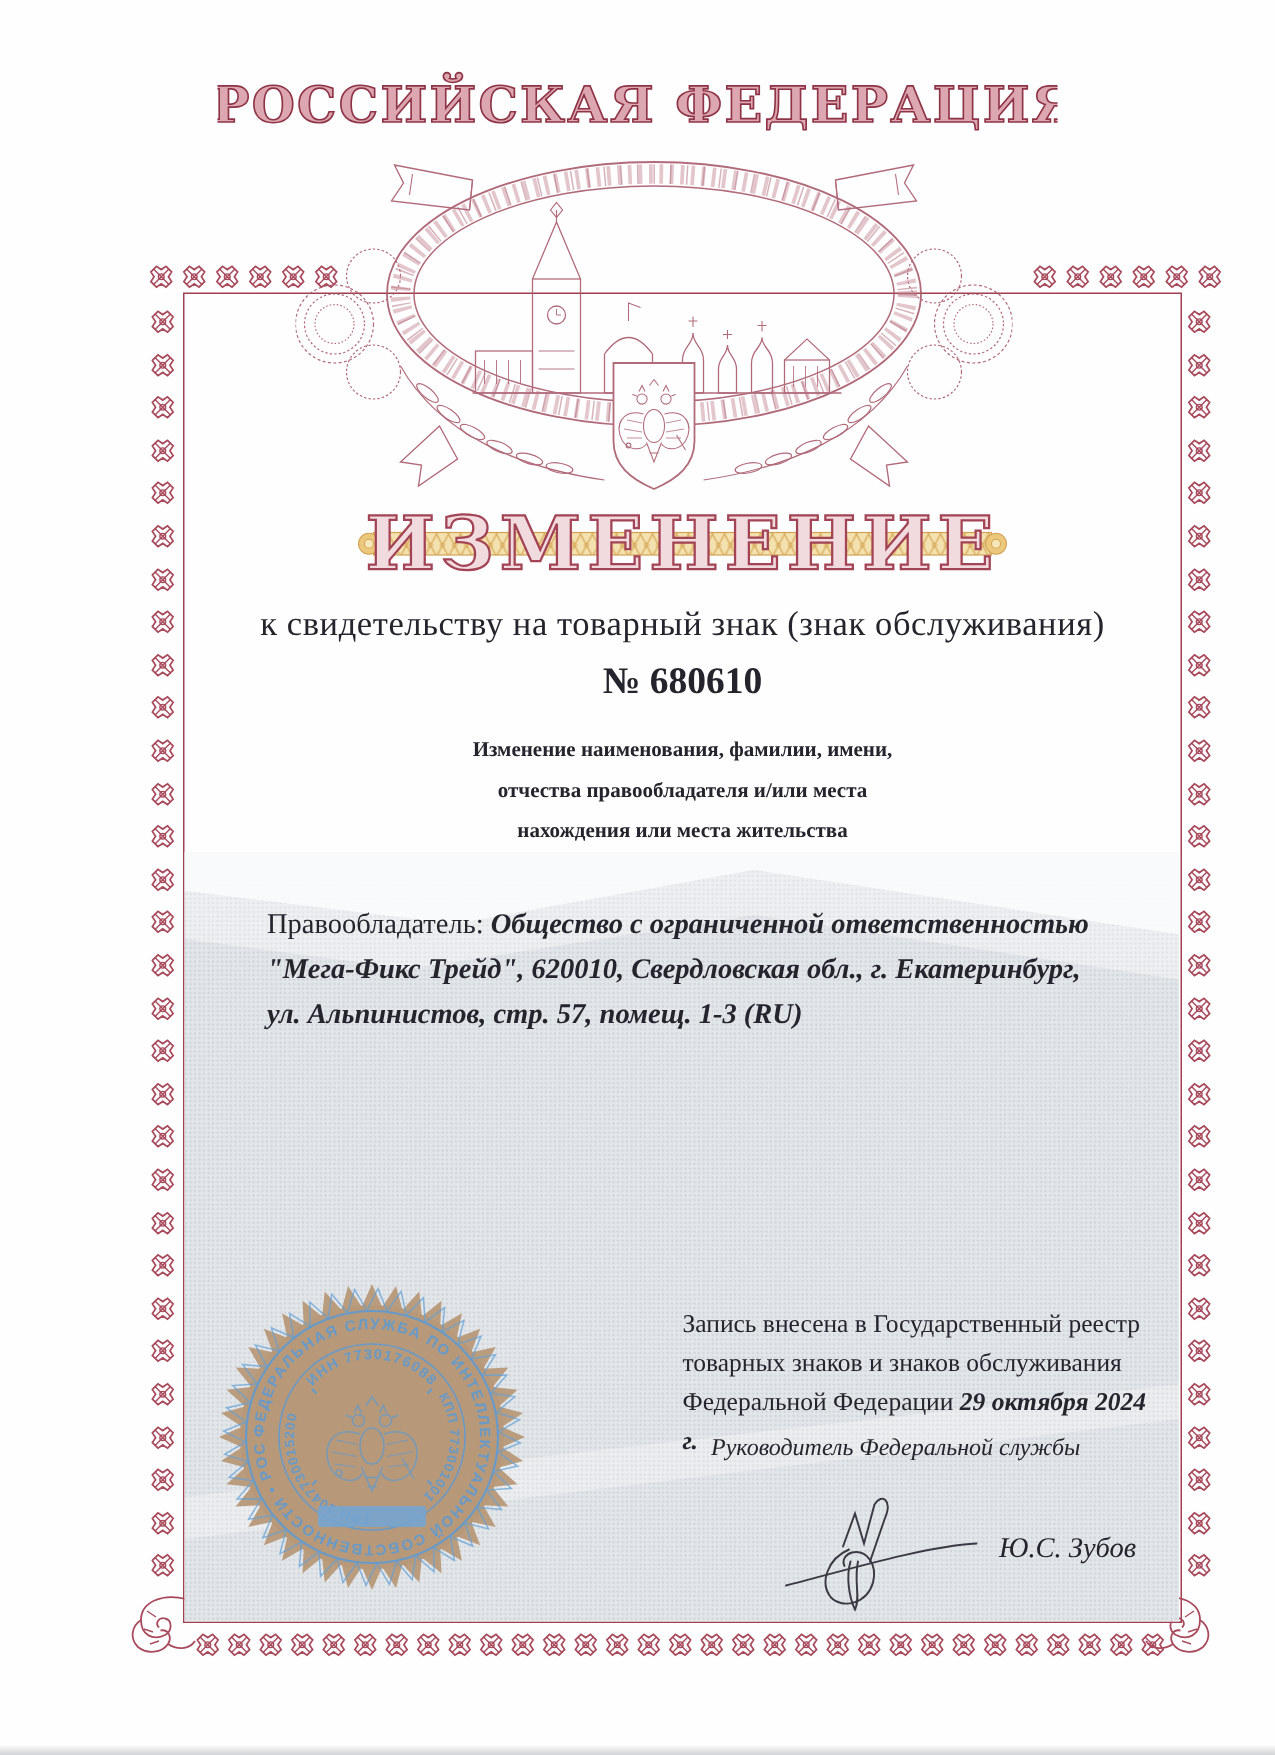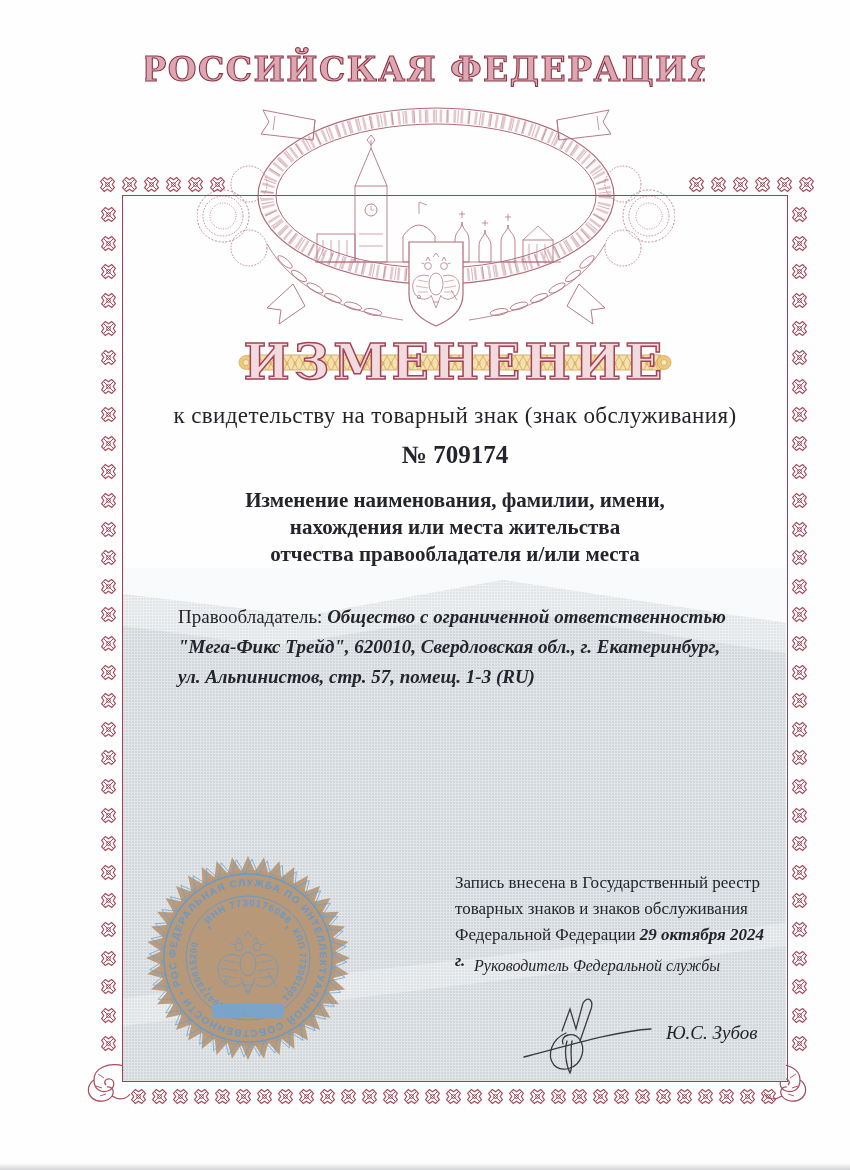--- a/index.html
+++ b/index.html
@@ -21,21 +21,21 @@
   
   .emblem{position:absolute;left:197px;top:94px;width:478px;height:240px;}
   
   .title-svg{position:absolute;left:235px;top:326px;width:440px;height:72px;}
   
   .subtitle{position:absolute;left:123px;top:403px;width:664px;text-align:center;
     font-weight:normal;font-size:23px;letter-spacing:.4px;}
   .cert-number{position:absolute;left:123px;top:441px;width:664px;text-align:center;
     font-weight:bold;font-size:25px;}
   .change-block{position:absolute;left:123px;top:487px;width:664px;text-align:center;
-    font-weight:bold;font-size:21px;line-height:27px;}
+    font-weight:bold;font-size:14px;line-height:27px;}
   .grey-band{
     position:absolute;left:123px;top:568px;width:663px;height:513px;
     background-color:#e3e6e9;
     background-image:radial-gradient(circle at 1px 1px, rgba(110,125,145,.16) .7px, transparent .8px);
     background-size:3px 3px;
   }
   .band-wedges{position:absolute;left:0;top:0;width:663px;height:513px;}
   .holder-block{position:absolute;left:178px;top:602px;width:622px;font-size:19px;line-height:30px;}
   .holder-label{font-style:normal;font-weight:normal;}
   .bi{font-weight:bold;font-style:italic;}
@@ -710,26 +710,26 @@
     <g fill="#ecc87c" stroke="#d3a254" stroke-width=".7">
       <circle cx="11" cy="36.5" r="7"></circle>
       <circle cx="429" cy="36.5" r="7"></circle>
       <circle cx="11" cy="36.5" r="3" fill="#f6e7b8"></circle>
       <circle cx="429" cy="36.5" r="3" fill="#f6e7b8"></circle>
     </g>
     <text x="220" y="53" text-anchor="middle" font-family="DejaVu Serif, Liberation Serif, serif" font-size="49" font-weight="bold" letter-spacing="4" fill="#f1dbdf" stroke="#a34456" stroke-width="1.5">ИЗМЕНЕНИЕ</text>
   </svg>
 
   <div class="subtitle">к свидетельству на товарный знак (знак обслуживания)</div>
-  <div class="cert-number">№ 709174</div>
+  <div class="cert-number">№ 680610</div>
 
   <div class="change-block">
     <div>Изменение наименования, фамилии, имени,</div>
+    <div>отчества правообладателя и/или места</div>
     <div>нахождения или места жительства</div>
-    <div>отчества правообладателя и/или места</div>
   </div>
 
   <div class="grey-band">
     <svg class="band-wedges" viewBox="0 0 663 513" preserveAspectRatio="none">
       <polygon points="0,0 663,0 663,55 380,12 180,48 0,26" fill="#fbfcfc" opacity=".92"></polygon>
       <polygon points="0,26 180,48 380,12 663,55 663,85 380,42 150,78 0,58" fill="#ffffff" opacity=".35"></polygon>
       <polygon points="0,430 663,355 663,378 0,458" fill="#ffffff" opacity=".28"></polygon>
     </svg>
   </div>
 

